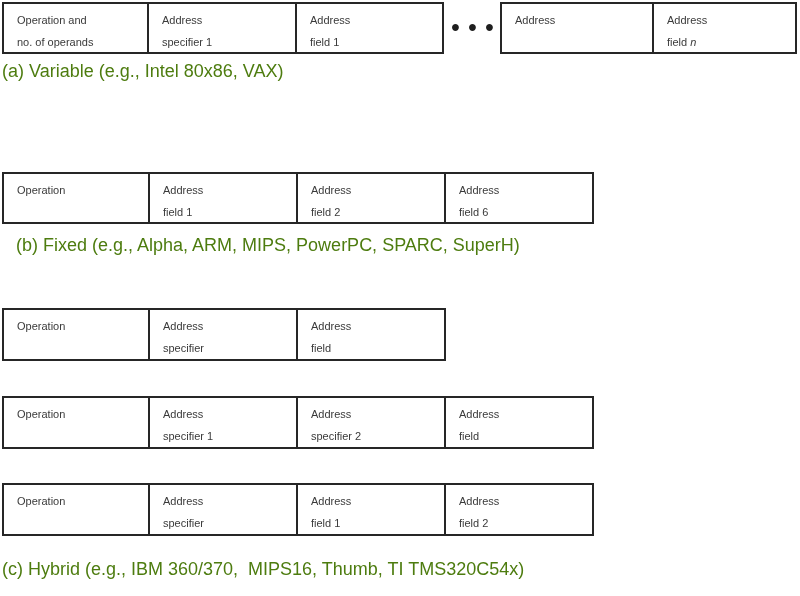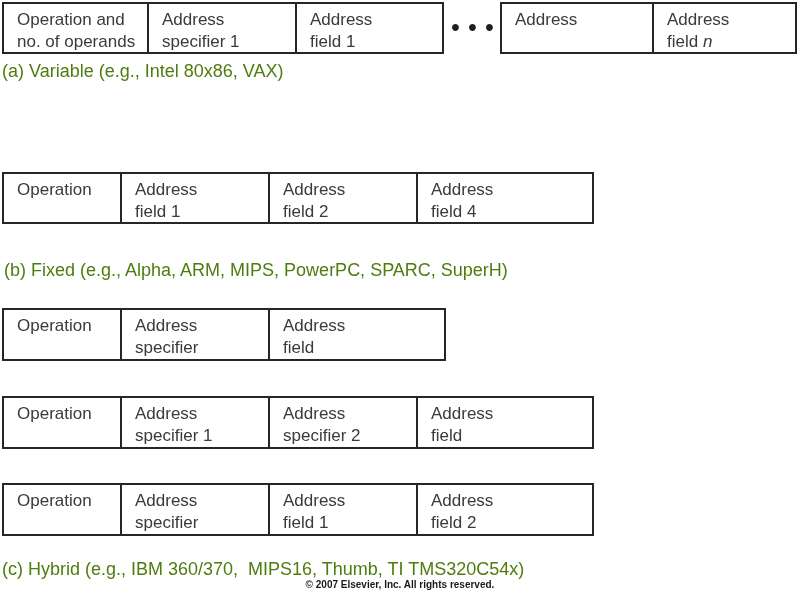--- a/index.html
+++ b/index.html
@@ -17,21 +17,21 @@
     display: flex;
     box-sizing: border-box;
     border: 2px solid #262626;
     background: #ffffff;
     height: 52px;
   }
   .boxrow.h53 { height: 53px; }
   .cell {
     box-sizing: border-box;
     padding: 5px 4px 0 13px;
-    font-size: 17px;
+    font-size: 11px;
     line-height: 22px;
     overflow: hidden;
   }
   .cell + .cell { border-left: 2px solid #262626; }
   .cell .l1, .cell .l2 { display: block; white-space: pre; }
   .cell .l2 i { font-style: italic; }
   .caption {
     position: absolute;
     font-size: 18px;
     line-height: 22px;
@@ -55,21 +55,21 @@
     left: 0;
     right: 0;
     top: 579px;
     text-align: center;
     font-size: 10px;
     font-weight: bold;
     color: #1a1a1a;
     white-space: pre;
   }
   
-  .w143 { width: 143px; } .w144 { width: 116px; } .w147 { width: 147px; }
+  .w143 { width: 143px; } .w144 { width: 144px; } .w147 { width: 147px; }
   .w148 { width: 148px; } .w150 { width: 150px; }
 </style>
 </head>
 <body>
 
 <div class="page">
 
   <div class="boxrow" style="left:2px; top:2px; width:442px;">
     <div class="cell w143">
       <span class="l1">Operation and</span>
@@ -107,25 +107,25 @@
     <div class="cell w148">
       <span class="l1">Address</span>
       <span class="l2">field 1</span>
     </div>
     <div class="cell w148">
       <span class="l1">Address</span>
       <span class="l2">field 2</span>
     </div>
     <div class="cell w148">
       <span class="l1">Address</span>
-      <span class="l2">field 4</span>
+      <span class="l2">field 6</span>
     </div>
   </div>
 
-  <div class="caption" style="left:4px; top:234px;margin-top:25px;">(b) Fixed (e.g., Alpha, ARM, MIPS, PowerPC, SPARC, SuperH)</div>
+  <div class="caption" style="left:16px; top:234px;">(b) Fixed (e.g., Alpha, ARM, MIPS, PowerPC, SPARC, SuperH)</div>
 
   <div class="boxrow h53" style="left:2px; top:308px; width:444px;">
     <div class="cell w144">
       <span class="l1">Operation</span>
       <span class="l2"></span>
     </div>
     <div class="cell w148">
       <span class="l1">Address</span>
       <span class="l2">specifier</span>
     </div>
@@ -168,15 +168,14 @@
       <span class="l2">field 1</span>
     </div>
     <div class="cell w148">
       <span class="l1">Address</span>
       <span class="l2">field 2</span>
     </div>
   </div>
 
   <div class="caption" style="left:2px; top:550px;margin-top:8px;">(c) Hybrid (e.g., IBM 360/370,  MIPS16, Thumb, TI TMS320C54x)</div>
 
-  <div class="footer">© 2007 Elsevier, Inc. All rights reserved.</div>
 
 </div>
 
 </body></html>

